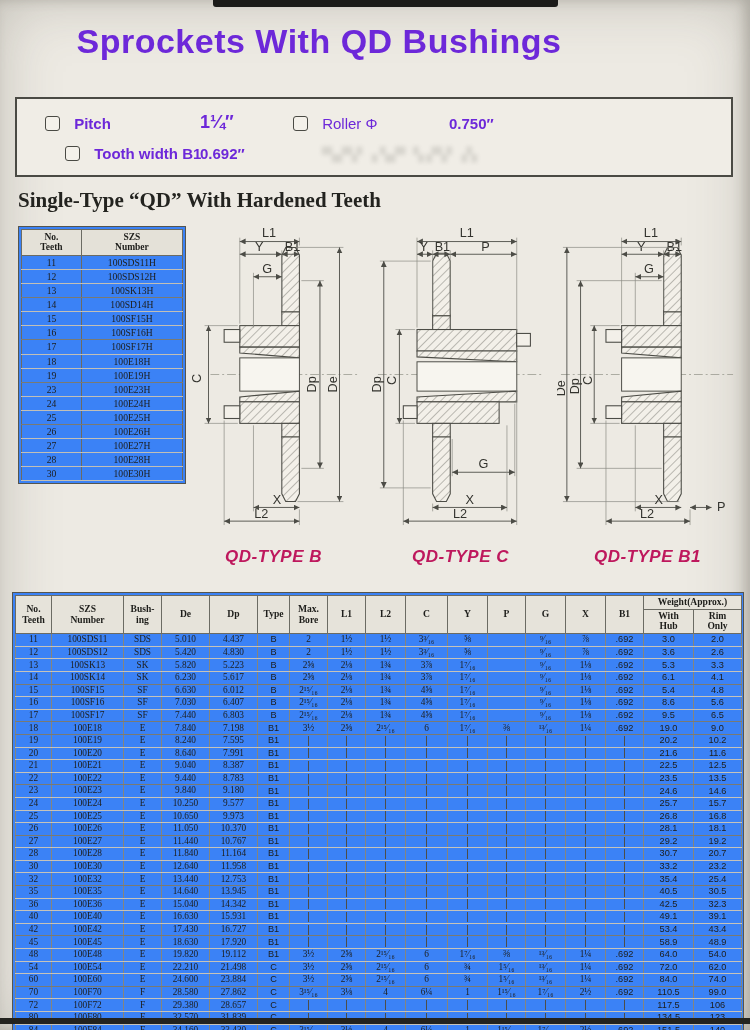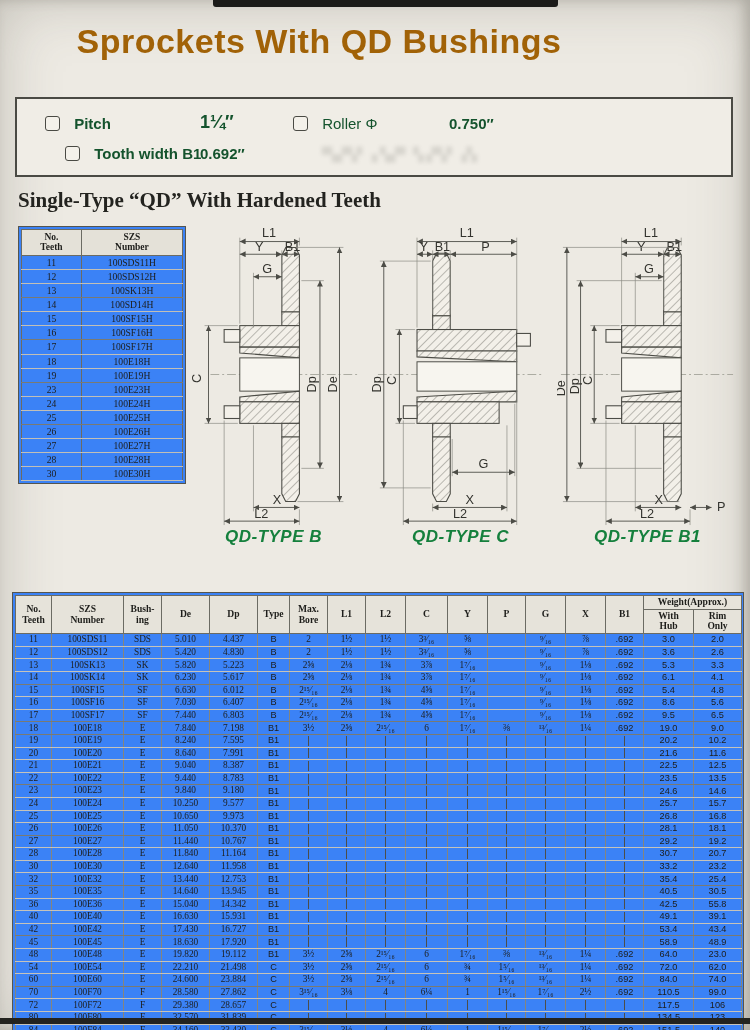--- a/index.html
+++ b/index.html
@@ -2,43 +2,43 @@
 <html><head>
 <meta charset="utf-8">
 <style>
   html,body{margin:0;padding:0;background:#b8b5ae;}
   .page{position:relative;width:750px;height:1030px;margin:0 auto;overflow:hidden;
     background:#edeae3;font-family:"Liberation Serif",serif;color:#1d1d1a;
     box-shadow:inset 0 0 60px rgba(90,85,75,.28), inset -6px 0 12px rgba(80,75,65,.25);}
   .topbar{position:absolute;left:213px;top:0;width:345px;height:7px;background:#1b1b19;border-radius:0 0 3px 3px;}
   .botbar{position:absolute;left:0;top:1018px;width:750px;height:6px;background:#23231f;}
   .title{position:absolute;left:0;top:22px;width:638px;text-align:center;
-    font-family:"Liberation Sans",sans-serif;font-weight:bold;font-size:34px;color:#a16207;letter-spacing:.5px;}
+    font-family:"Liberation Sans",sans-serif;font-weight:bold;font-size:34px;color:#6d28d9;letter-spacing:.5px;}
   
   .specbox{position:absolute;left:15px;top:97px;width:714px;height:76px;border:2px solid #4a4a44;background:#f0ede6;}
-  .specrow{position:absolute;height:22px;font-family:"Liberation Sans",sans-serif;font-weight:bold;font-size:15px;color:#14532d;}
+  .specrow{position:absolute;height:22px;font-family:"Liberation Sans",sans-serif;font-weight:bold;font-size:15px;color:#6d28d9;}
   .cb{display:inline-block;width:13px;height:13px;border:1.6px solid #4a4a44;border-radius:3px;background:#f4f1ea;vertical-align:-2px;margin-right:10px;}
   .specval{font-weight:bold;}
   .ghost{position:absolute;filter:blur(2px);opacity:.16;color:#55554f;font-size:13px;font-weight:bold;}
   
   .h-serif{position:absolute;font-family:"Liberation Serif",serif;font-weight:bold;color:#23231f;}
   
   .tblwrap{border:1.6px solid #55554e;padding:2px;background:#3b82f6;}
   .smallwrap{position:absolute;left:18px;top:226px;width:162px;}
   table{border-collapse:collapse;width:100%;table-layout:fixed;}
   .smalltbl th{background:#e4e1d8;font-size:9.5px;font-weight:bold;border:1px solid #6b6b63;white-space:pre-line;padding:2px 0;line-height:1.1;}
   .smalltbl td{font-size:9.6px;text-align:center;border-left:1px solid #6b6b63;border-right:1px solid #6b6b63;
     border-bottom:.5px solid #c2bfb6;height:13.1px;padding:0;}
   .smalltbl{border:1px solid #55554e;}
   tr.group-end td{border-bottom:1.4px solid #7a7a72 !important;}
   
   .diagrams{position:absolute;left:180px;top:222px;width:562px;height:338px;display:flex;}
   .diag{width:187px;text-align:center;}
   .diag svg{display:block;margin:0 auto;}
-  .caption{font-family:"Liberation Sans",sans-serif;font-style:italic;font-weight:bold;font-size:17px;color:#15803d;margin-top:0;letter-spacing:.5px;}
+  .caption{font-family:"Liberation Sans",sans-serif;font-style:italic;font-weight:bold;font-size:17px;color:#be185d;margin-top:20px;letter-spacing:.5px;}
   .dim{stroke:#5a5a54;stroke-width:1;fill:none;}
   .ext{stroke:#8a8a82;stroke-width:.7;fill:none;}
   .shape{stroke:#4c4c46;stroke-width:1.1;}
   .cl{stroke:#9a9a90;stroke-width:.8;stroke-dasharray:9 3 2 3;fill:none;}
   .dlbl{font-family:"Liberation Sans",sans-serif;font-size:13px;fill:#33332e;}
   
   .bigwrap{position:absolute;left:12px;top:592px;width:726px;}
   .bigtbl{border:1.2px solid #4e4e48;}
   .bigtbl th{background:#e6e3da;font-size:9.6px;font-weight:bold;border:1px solid #6b6b63;white-space:pre-line;line-height:1.12;padding:1px 0;}
   .bigtbl td{font-size:9.3px;text-align:center;border-left:.8px solid #85857d;border-right:.8px solid #85857d;
@@ -800,21 +800,21 @@
             <td><span class="ditto"></span></td>
             <td><span class="ditto"></span></td>
             <td><span class="ditto"></span></td>
             <td><span class="ditto"></span></td>
             <td><span class="ditto"></span></td>
             <td><span class="ditto"></span></td>
             <td><span class="ditto"></span></td>
             <td><span class="ditto"></span></td>
             <td class="sans"><span class="ditto"></span></td>
             <td class="sans">42.5</td>
-            <td class="sans">55.8</td>
+            <td class="sans">32.3</td>
           </tr>
           <tr>
             <td>40</td>
             <td>100E40</td>
             <td>E</td>
             <td>16.630</td>
             <td>15.931</td>
             <td class="sans">B1</td>
             <td><span class="ditto"></span></td>
             <td><span class="ditto"></span></td>
@@ -876,21 +876,21 @@
             <td>3½</td>
             <td>2⅝</td>
             <td>2¹⁵⁄₁₆</td>
             <td>6</td>
             <td>1⁷⁄₁₆</td>
             <td>⅜</td>
             <td>¹³⁄₁₆</td>
             <td>1¼</td>
             <td class="sans">.692</td>
             <td class="sans">64.0</td>
-            <td class="sans">23.0</td>
+            <td class="sans">54.0</td>
           </tr>
           <tr>
             <td>54</td>
             <td>100E54</td>
             <td>E</td>
             <td>22.210</td>
             <td>21.498</td>
             <td class="sans">C</td>
             <td>3½</td>
             <td>2⅝</td>

